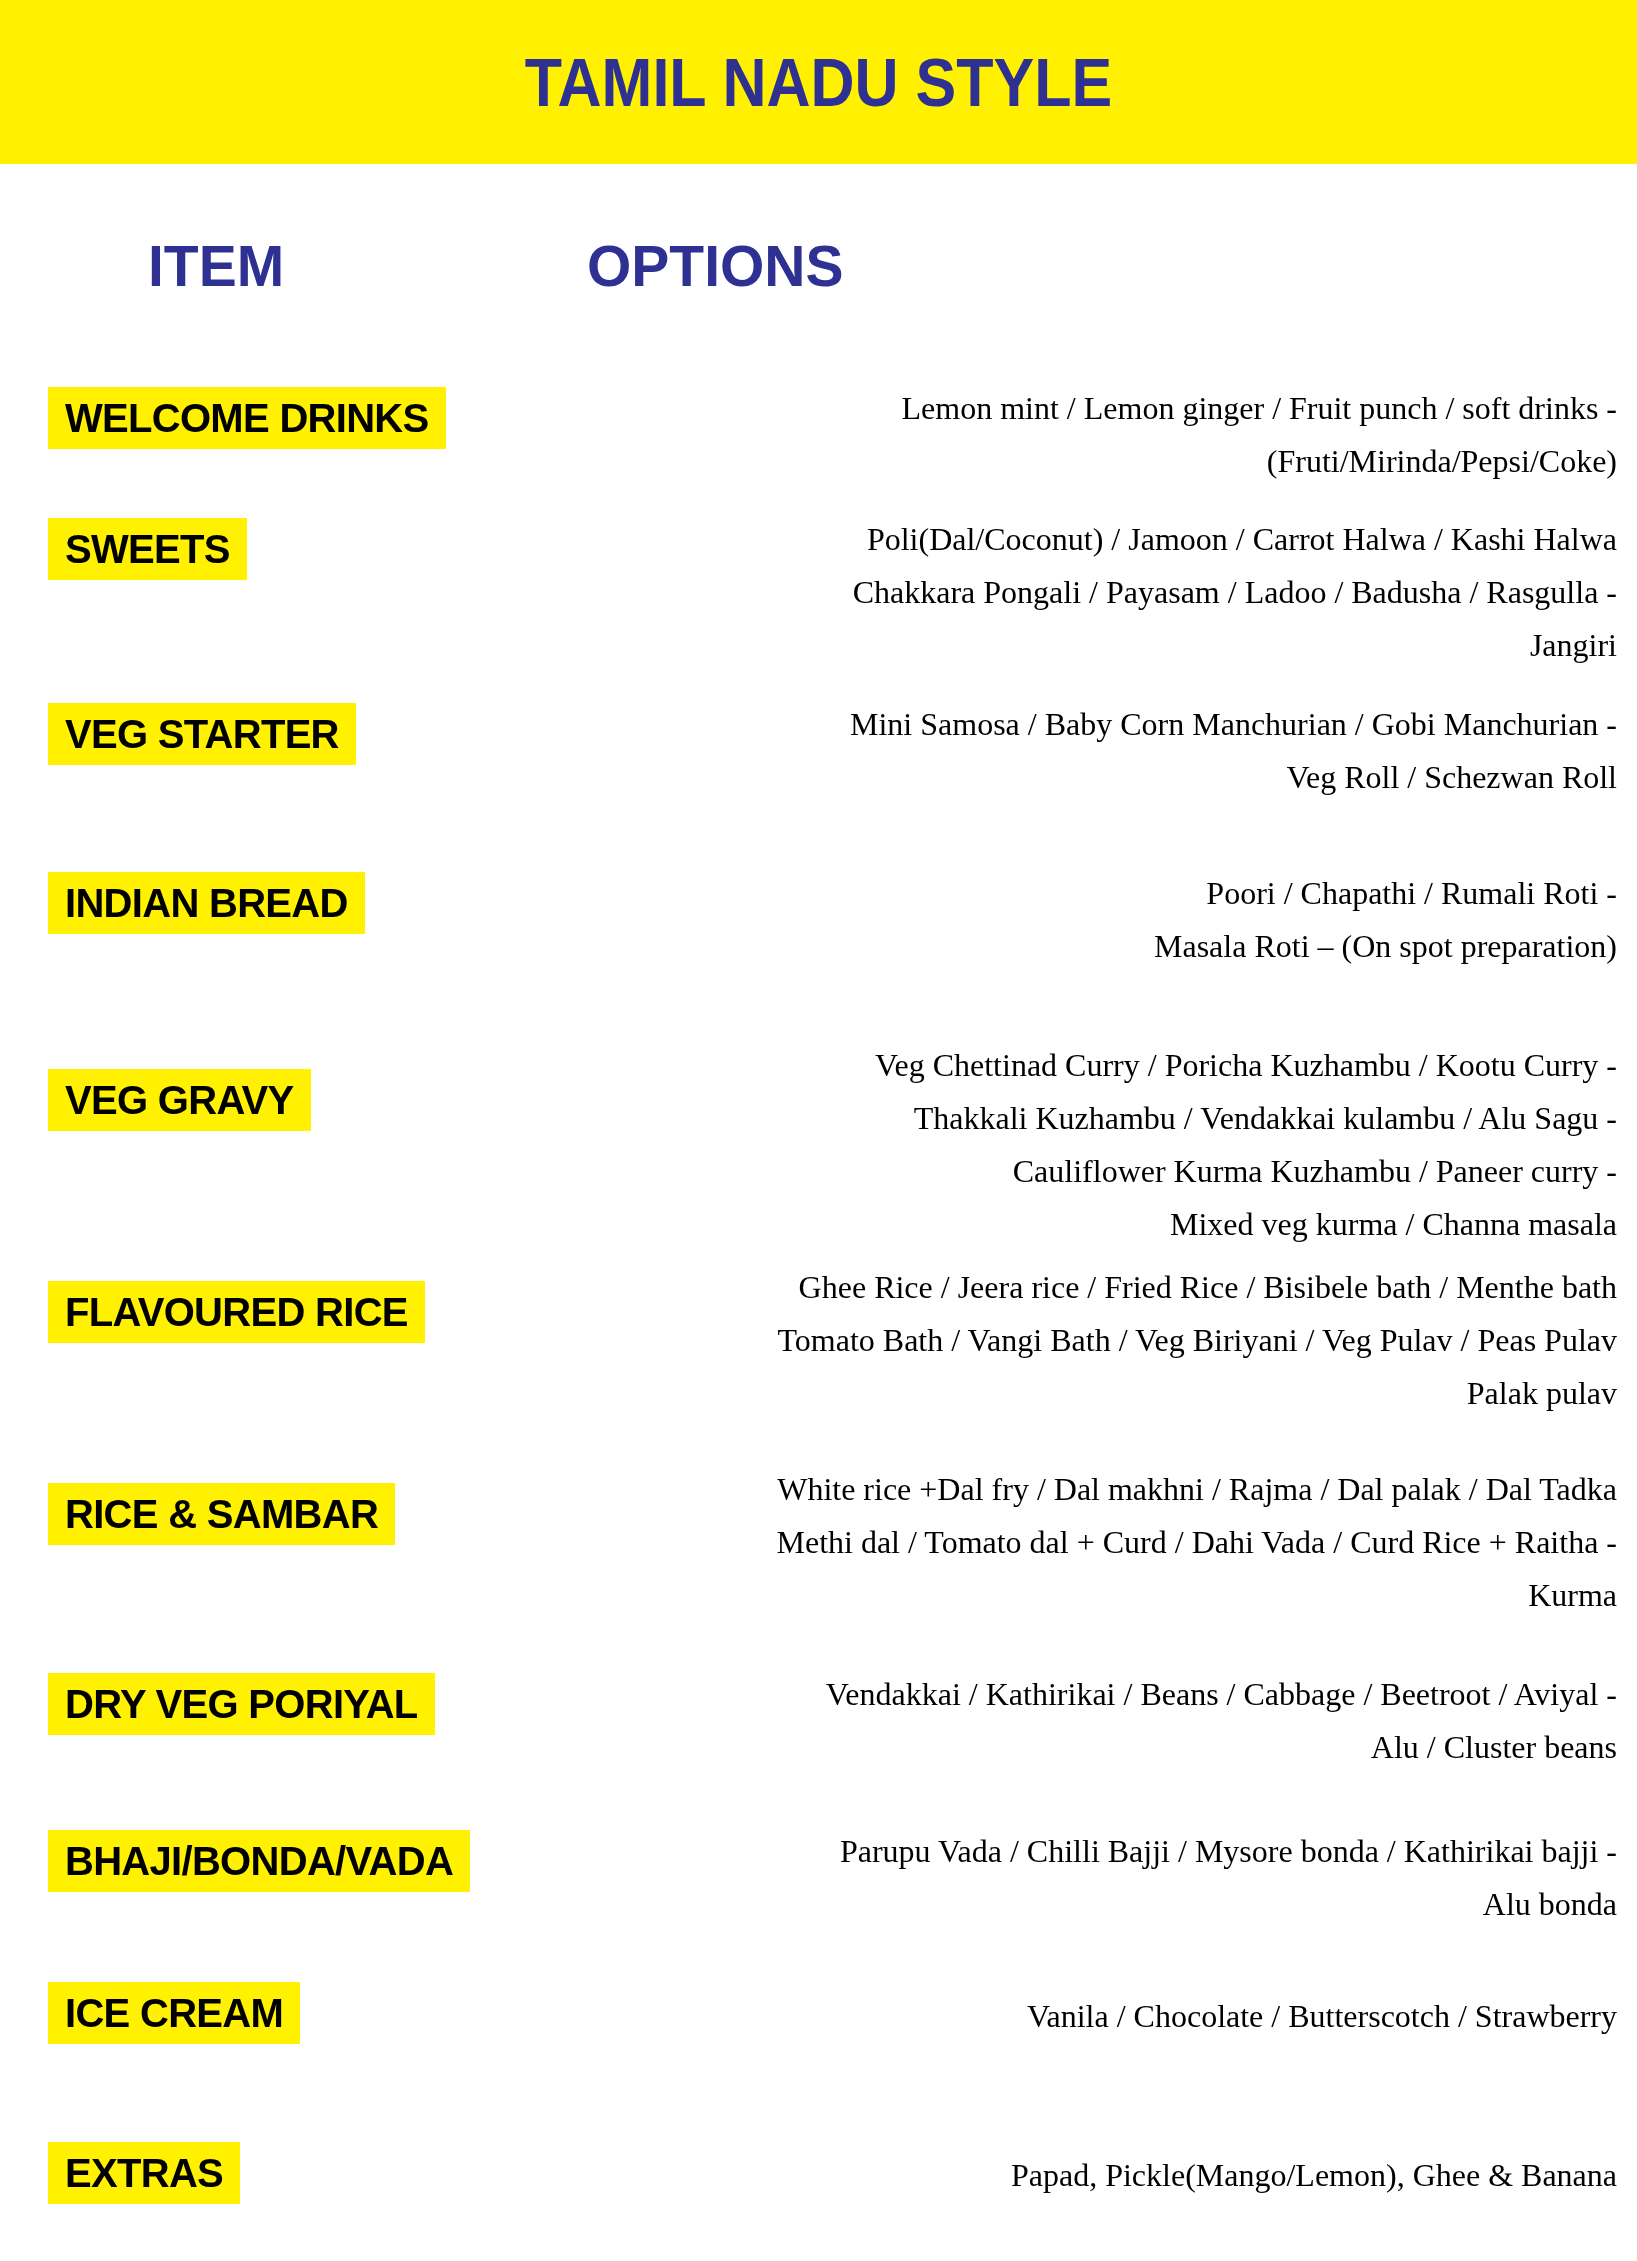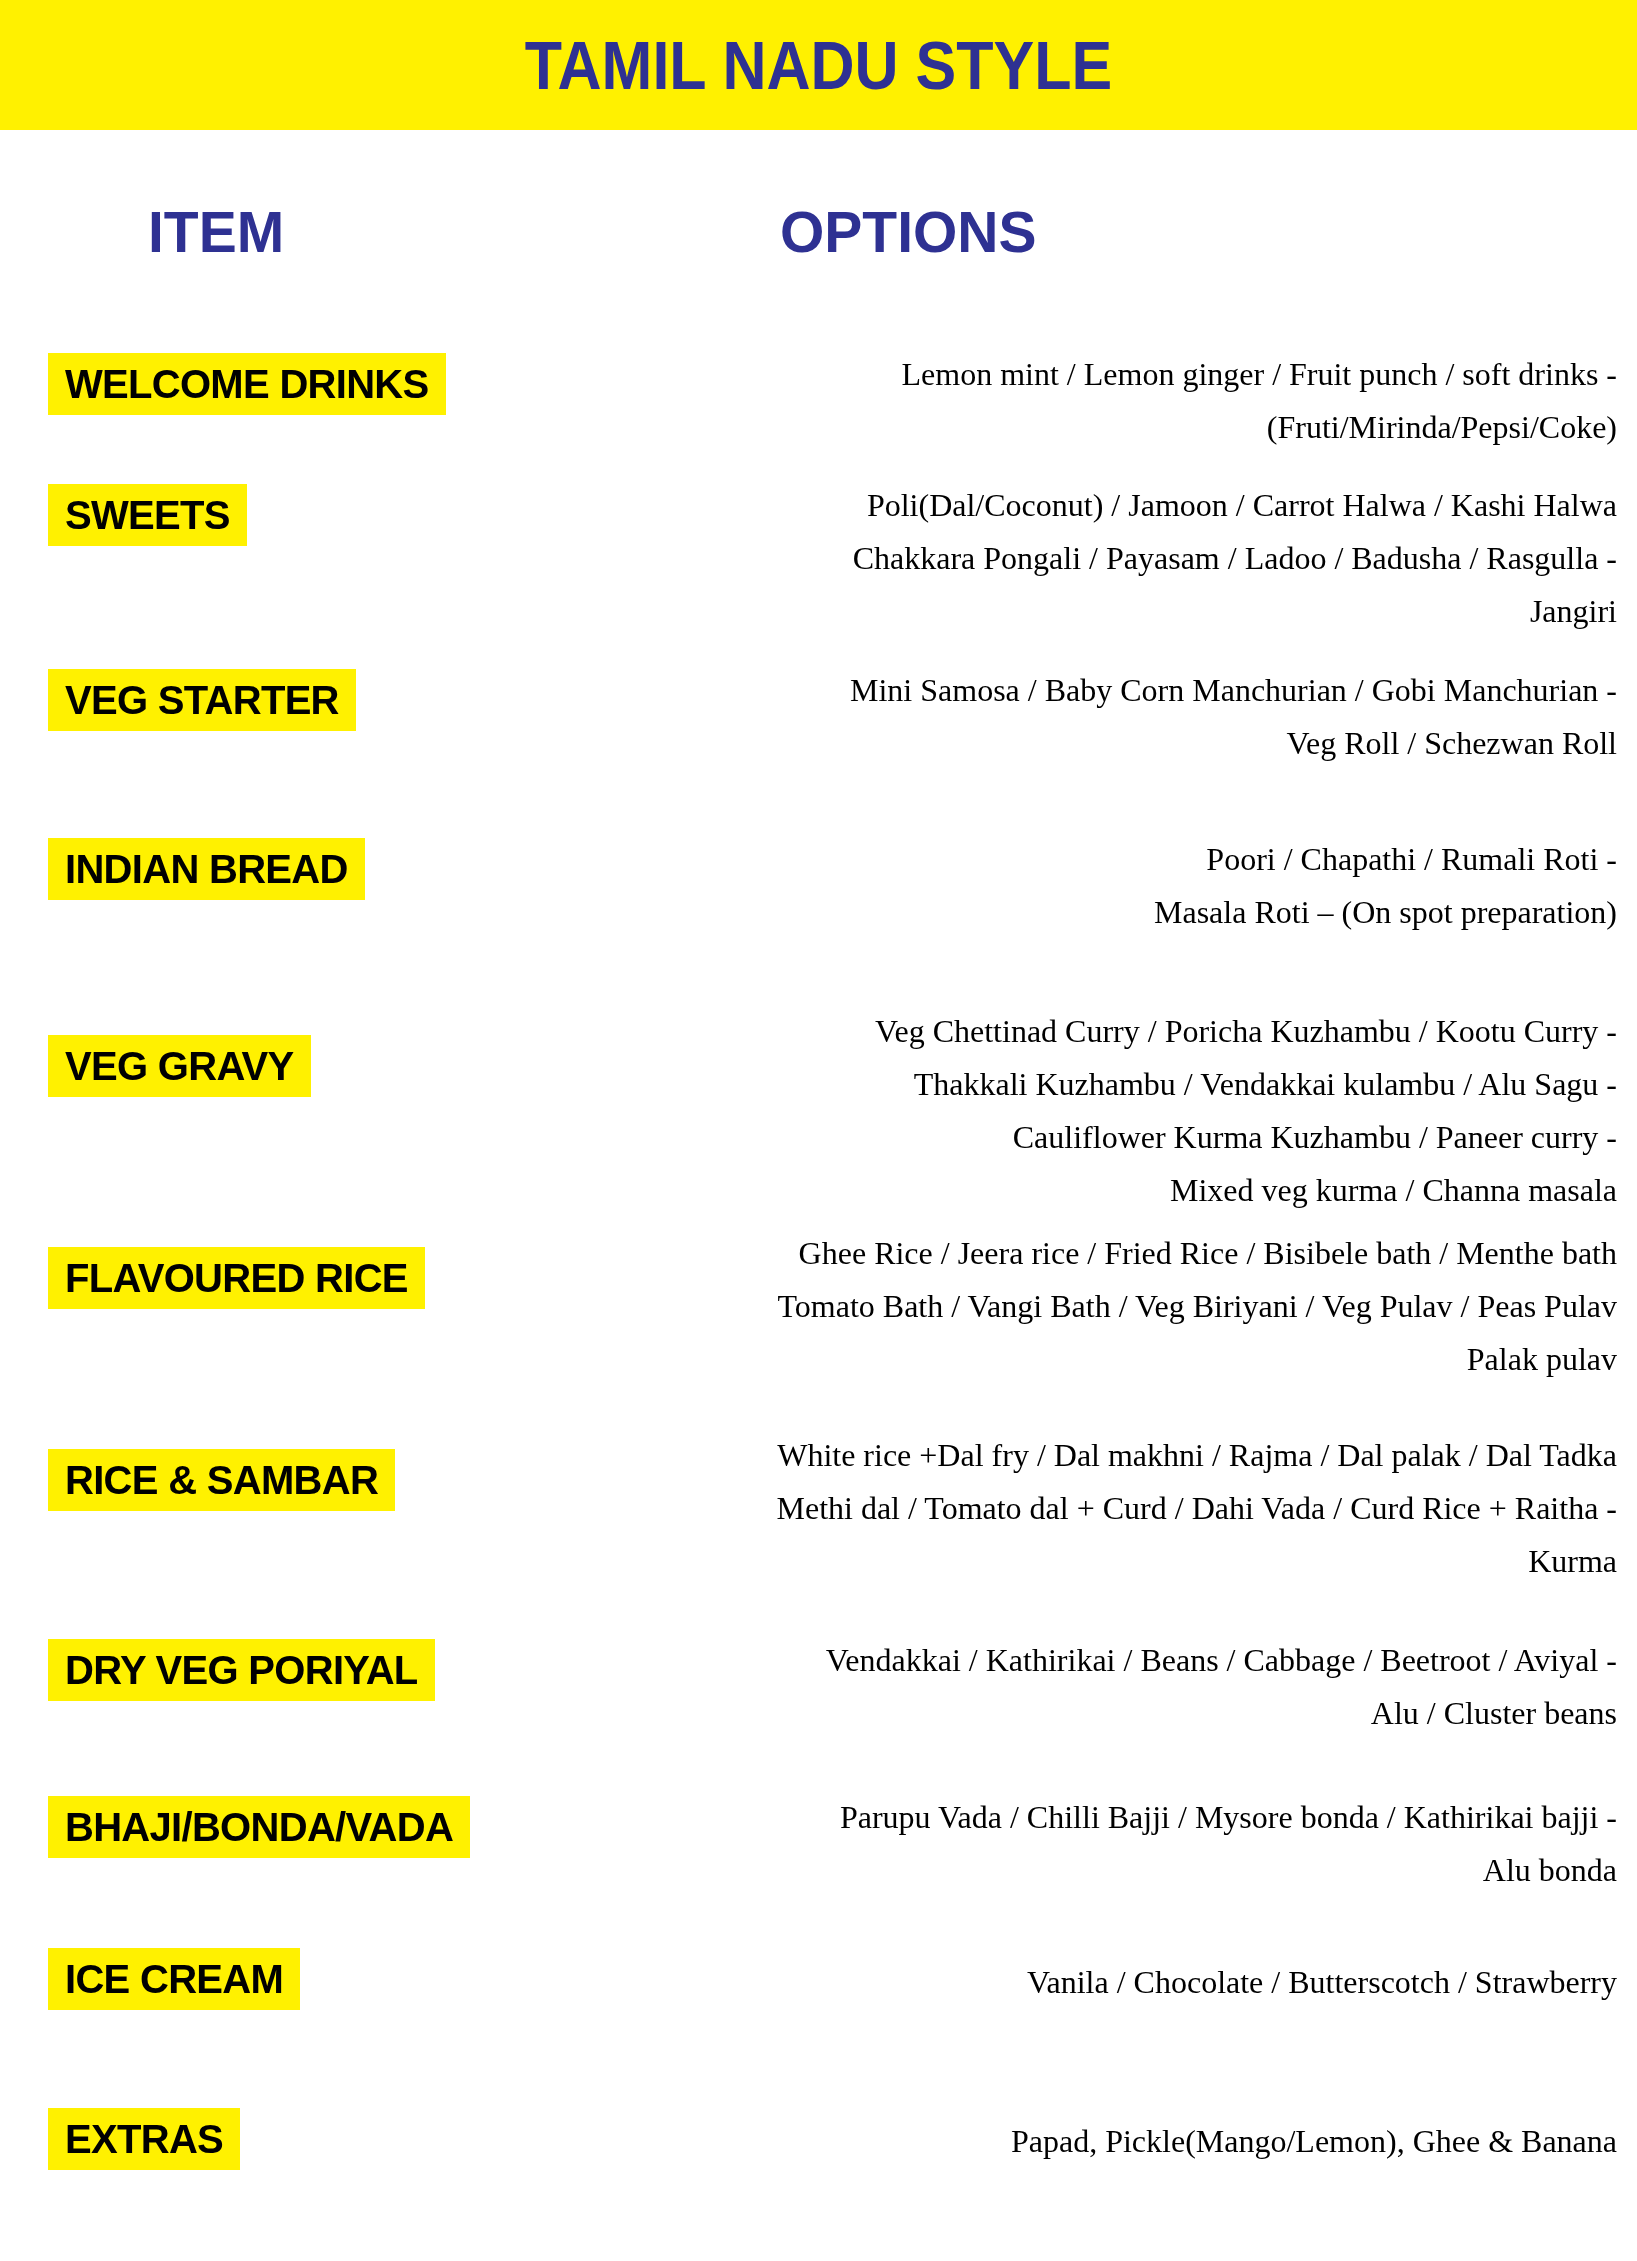--- a/index.html
+++ b/index.html
@@ -17,21 +17,21 @@
   }
   body {
     width: 1637px;
     height: 2261px;
     position: relative;
     font-family: "Liberation Sans", sans-serif;
     overflow: hidden;
   }
   .banner {
     width: 1637px;
-    height: 130px;
+    height: 164px;
     background: var(--banner-bg, #FFF100);
     display: flex;
     align-items: center;
     justify-content: center;
   }
   .banner-title {
     color: var(--heading-blue, #2E3192);
     font-size: 61px;
     font-weight: bold;
     letter-spacing: 0px;
@@ -45,21 +45,21 @@
     padding-left: 39px;
   }
   .col-header {
     color: var(--heading-blue, #2E3192);
     font-size: 57px;
     font-weight: bold;
     line-height: 73px;
     transform-origin: left top;
   }
   .col-header.item { margin-left: 109px; }
-  .col-header.options { margin-left: 193px; }
+  .col-header.options { }
   .menu {
     margin-top: 79px;
   }
   .menu-row {
     display: grid;
     grid-template-columns: 548px 1fr;
     align-items: start;
   }
   .label-cell { padding-left: 48px; }
   .item-label {

